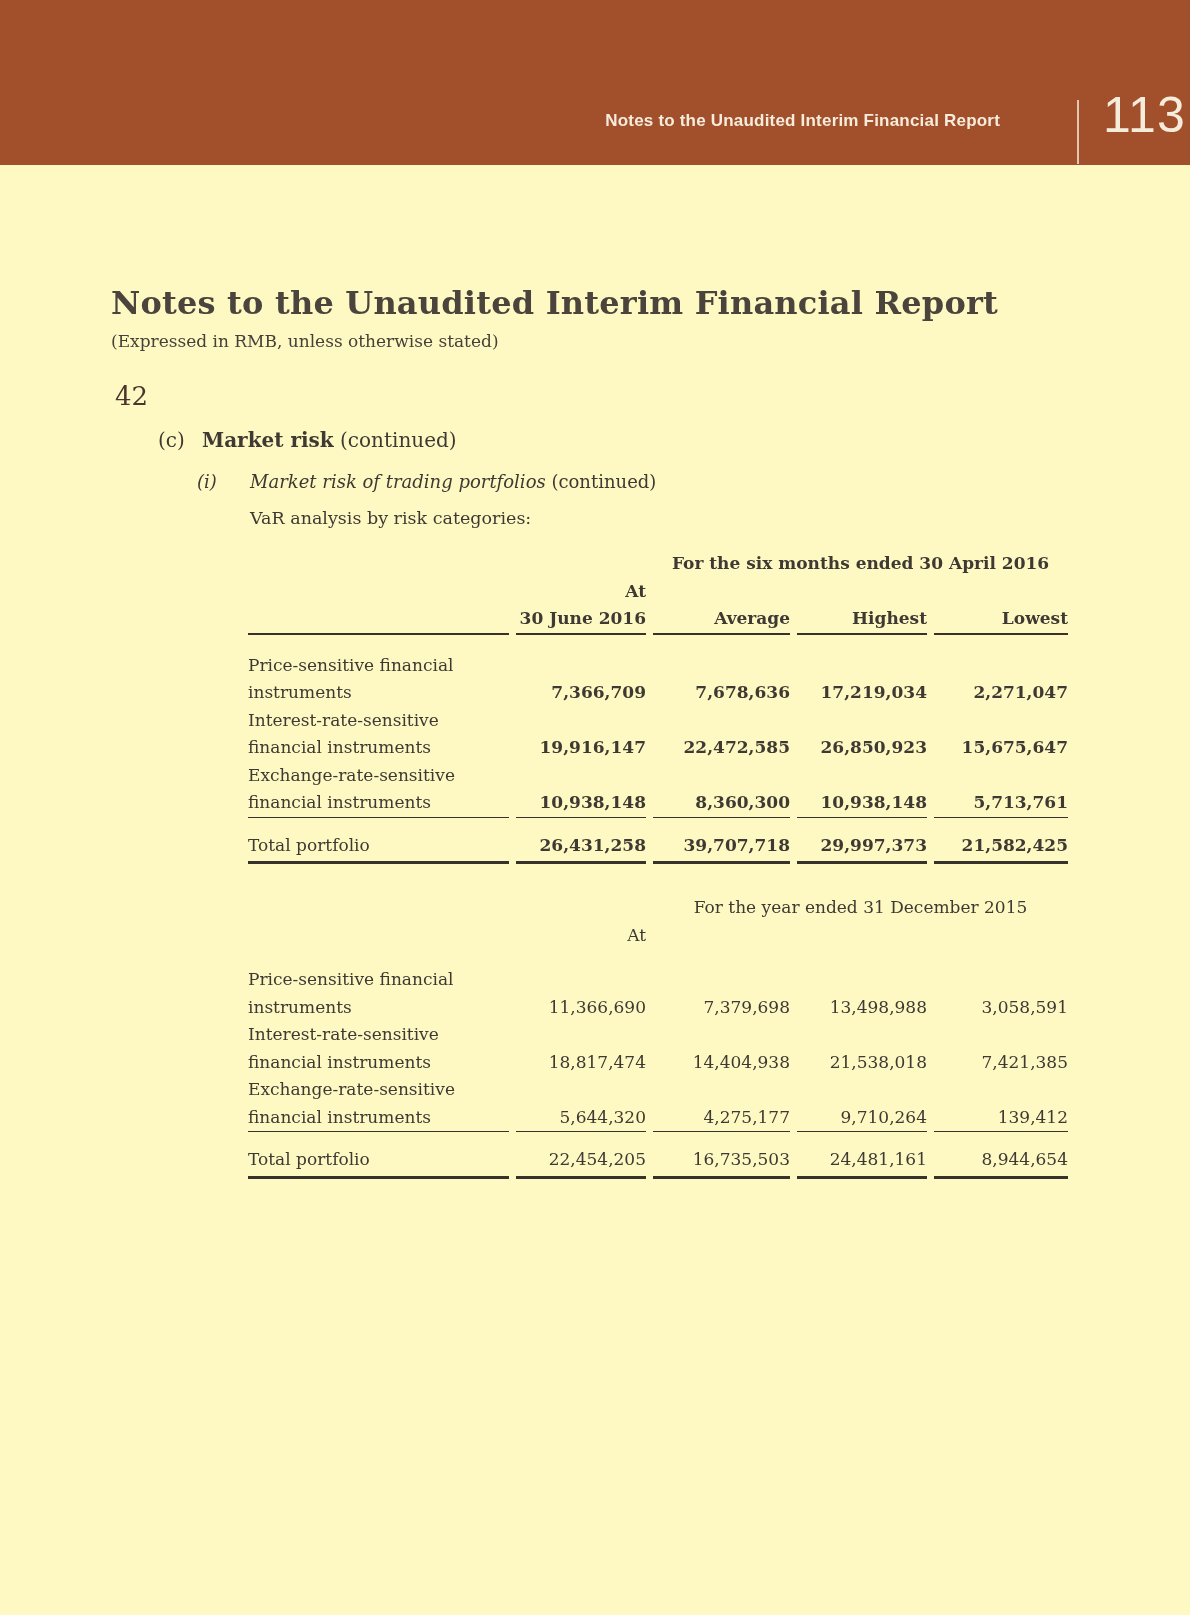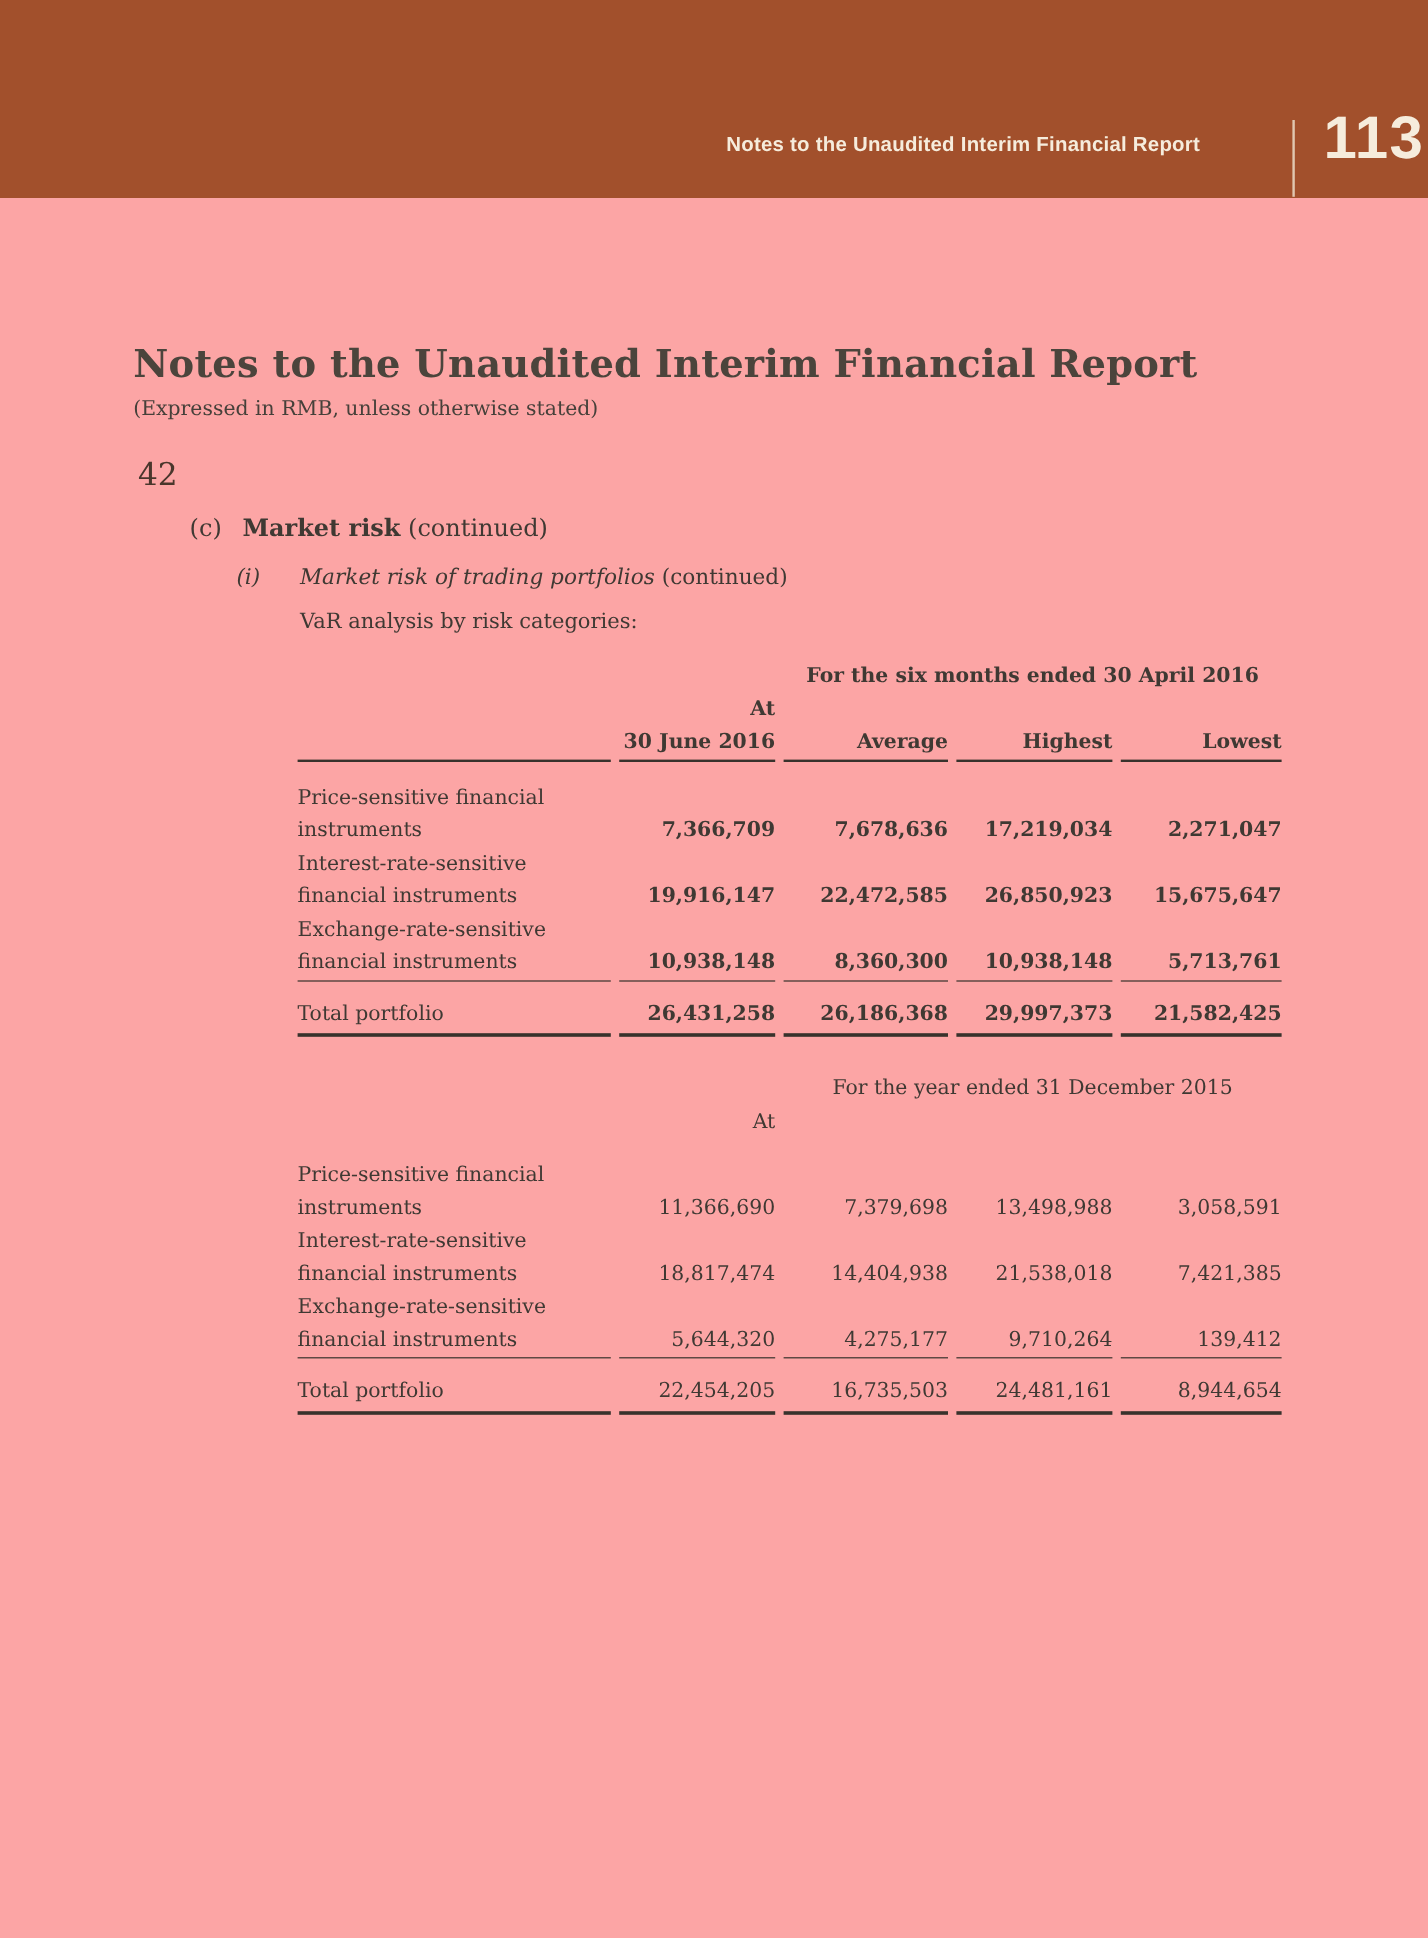--- a/index.html
+++ b/index.html
@@ -1,20 +1,20 @@
 <!DOCTYPE html>
 <html><head>
 <meta charset="utf-8">
 <style>
   html,body{margin:0;padding:0;}
   body{background:#d8cabf;}
   .page{
     position:relative;
     width:1190px;height:1615px;
-    background:#fca5a5;
+    background:#fef9c3;
     overflow:hidden;
     font-family:"DejaVu Serif", serif;
     color:#3f3933;
     margin:0 auto;
   }
   
   .band{
     position:absolute;left:0;top:0;width:1190px;height:165px;
     background:#a2502c;
   }
@@ -24,21 +24,21 @@
     font-size:17px;font-weight:bold;letter-spacing:.2px;
     color:#f6ecdc;white-space:nowrap;
   }
   .band-divider{
     position:absolute;left:1077px;top:100px;width:2px;height:64px;
     background:#ecdcc8;opacity:.85;
   }
   .band-page{
     position:absolute;left:1103px;top:90px;
     font-family:"Liberation Sans", sans-serif;
-    font-size:50px;font-weight:700;line-height:1;
+    font-size:50px;font-weight:400;line-height:1;
     color:#f6ecdc;letter-spacing:1px;
   }
   
   .doc-title{
     position:absolute;left:111px;top:284px;
     font-size:32px;font-weight:bold;color:#4b443c;
     white-space:nowrap;letter-spacing:.2px;
   }
   .doc-subtitle{
     position:absolute;left:111px;top:331px;
@@ -172,21 +172,21 @@
     <tr class="lastrow">
       <td class="indent">financial instruments</td>
       <td class="r num">10,938,148</td>
       <td class="r num">8,360,300</td>
       <td class="r num">10,938,148</td>
       <td class="r num">5,713,761</td>
     </tr>
     <tr class="total">
       <td>Total portfolio</td>
       <td class="r num">26,431,258</td>
-      <td class="r num">26,186,368</td>
+      <td class="r num">39,707,718</td>
       <td class="r num">29,997,373</td>
       <td class="r num">21,582,425</td>
     </tr>
   </tbody>
     </table>
 
   <table class="var t2">
     <colgroup>
       <col style="width:261px">
         <col style="width:130px">

